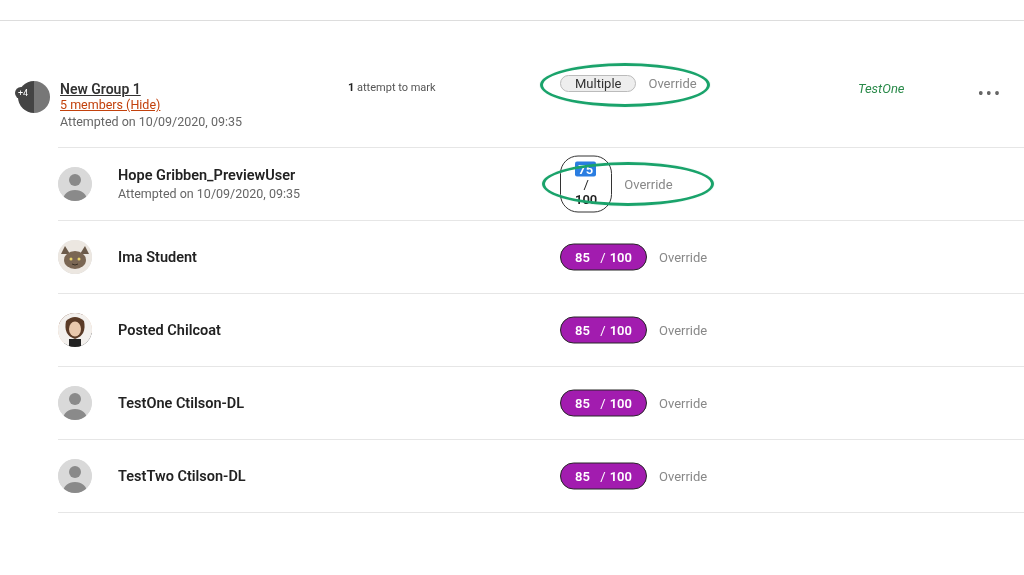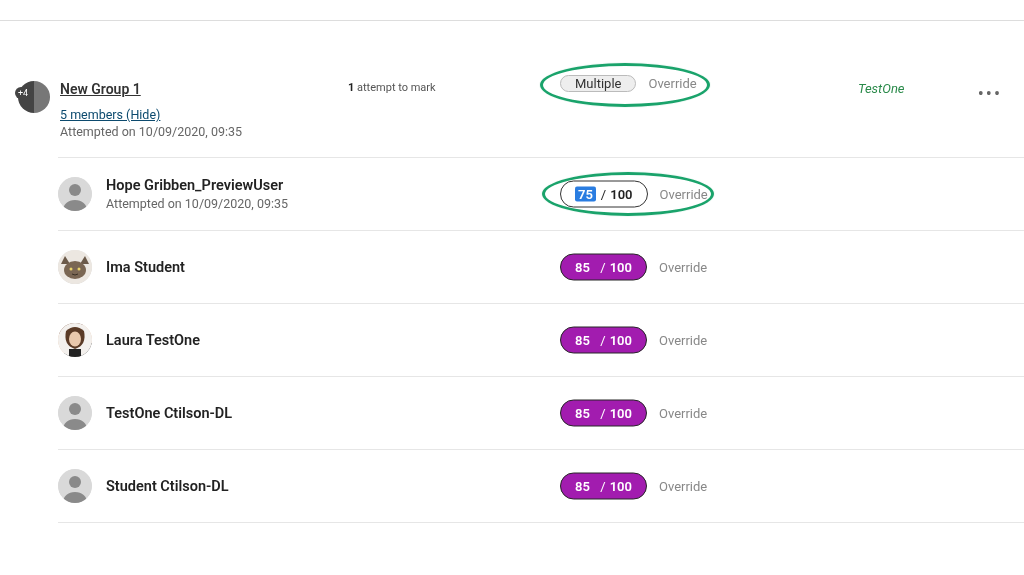--- a/index.html
+++ b/index.html
@@ -31,57 +31,58 @@
     .group-avatar .half {
       position: absolute; top:0; width:16px; height:32px; background:#444; border-radius:16px 0 0 16px;
     }
     .group-avatar .half.r { left:16px; border-radius:0 16px 16px 0; background:#777;}
     .group-avatar .badge {
       position:absolute; left:-3px; top:6px; background:#444; color:#fff;
       font-size:9px; border-radius:8px; padding:1px 3px;
     }
     .group-info { flex-shrink:0; }
     .group-name { color:#333; font-weight:600; text-decoration:underline; font-size:14px; }
-    .group-members { color:#0c4a6e; text-decoration:underline; font-size:12.5px; display:block; margin-top:10px;}
+    .group-members { color:#c2410c; text-decoration:underline; font-size:12.5px; display:block; margin-top:0;}
     .group-attempt { color:#666; font-size:12.5px; margin-top:2px; }
 
     .middle-col { position:absolute; left:348px; top:0px; font-size:11px; color:#555;}
     .middle-col b { color:#222; }
 
     .pill-area { position:absolute; left:560px; top:-6px; display:flex; align-items:center; gap:12px;}
     .multiple-pill {
       border:1px solid #bbb; border-radius:16px; padding:0 14px; background:#eee;
       font-size:13px; color:#333; cursor:pointer;
     }
     .override { color:#888; font-size:13px; }
 
     .status { position:absolute; left:858px; top:0; color:#2a8a4a; font-style:italic; font-size:13px; }
     .dots { position:absolute; right:22px; top:2px; color:#666; font-size:18px; letter-spacing:2px; cursor:pointer; user-select:none;}
 
     
     .sep { height:1px; background:#e6e6e6; margin-left:58px; }
     .member-row {
       display:flex; align-items:center; padding:14px 18px 14px 58px; position:relative;
       min-height:72px;
+      gap:12px;
     }
     .avatar {
       width:34px; height:34px; border-radius:50%; background:#ddd; margin-right:14px;
       flex-shrink:0; overflow:hidden; display:flex; align-items:center; justify-content:center;
     }
     .avatar svg { width:100%; height:100%; }
     .member-info .name { font-weight:600; font-size:14.5px; color:#222; }
     .member-info .sub { font-size:12.5px; color:#666; margin-top:2px;}
 
     .grade-area { position:absolute; left:560px; top:50%; transform:translateY(-50%); display:flex; align-items:center; gap:12px;}
     .grade-pill {
       border-radius:18px; padding:5px 14px; font-size:13px; font-weight:600;
       display:inline-flex; align-items:center; white-space:nowrap;
     }
     .grade-pill.editable {
-      border:1px solid #333; background:#fff; color:#222;
+      border:1px solid #333; background:#fff; color:#222;flex-direction:column;
     }
     .grade-pill.editable .score { background:#2a7de1; color:#fff; padding:0 3px; border-radius:2px; margin-right:1px;}
     .grade-pill.editable .slash { margin:0 4px; font-weight:400;}
     .grade-pill.dark {
       background:#a21caf; color:#fff; border:1px solid #262626;align-items:center;
     }
     .grade-pill.dark .slash { margin:0 4px; font-weight:400;}
 
     
     .highlight-ellipse {
@@ -183,21 +184,21 @@
       <div class="member-row">
         <div class="avatar laura">
           <svg viewBox="0 0 34 34">
             <rect width="34" height="34" fill="#f3f0ed"></rect>
             <path d="M8 8q9-8 18 0q3 14-9 18q-12-4-9-18" fill="#5a3a26"></path>
             <ellipse cx="17" cy="16" rx="6" ry="7.5" fill="#e9c8ac"></ellipse>
             <rect x="11" y="26" width="12" height="8" fill="#222"></rect>
           </svg>
         </div>
         <div class="member-info">
-          <div class="name">Laura TestOne</div>
+          <div class="name">Posted Chilcoat</div>
         </div>
         <div class="grade-area">
           <div class="grade-pill dark">
             <span>85</span>
             <span class="slash">&nbsp; / </span>
             <span>100</span>
           </div>
           <span class="override">Override</span>
         </div>
       </div>
@@ -225,21 +226,21 @@
       <div class="sep"></div>
       <div class="member-row">
         <div class="avatar">
           <svg viewBox="0 0 34 34">
   <circle cx="17" cy="17" r="17" fill="#d9d9d9"></circle>
   <circle cx="17" cy="13" r="6" fill="#8a8a8a"></circle>
   <path d="M5 34c0-7 5-11 12-11s12 4 12 11z" fill="#8a8a8a"></path>
 </svg>
         </div>
         <div class="member-info">
-          <div class="name">Student Ctilson-DL</div>
+          <div class="name">TestTwo Ctilson-DL</div>
         </div>
         <div class="grade-area">
           <div class="grade-pill dark">
             <span>85</span>
             <span class="slash">&nbsp; / </span>
             <span>100</span>
           </div>
           <span class="override">Override</span>
         </div>
       </div>

